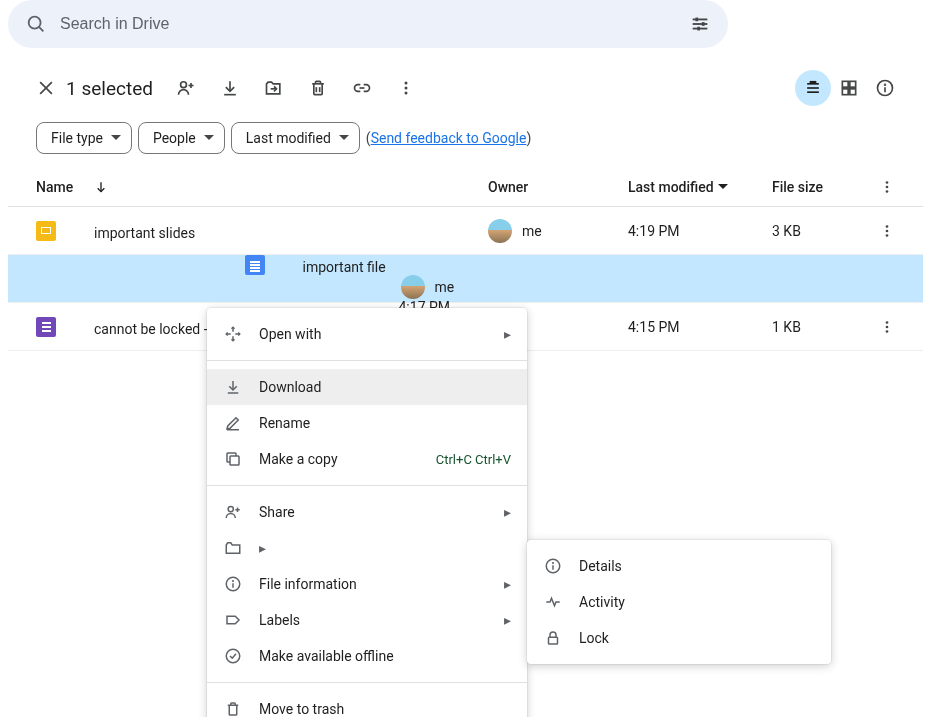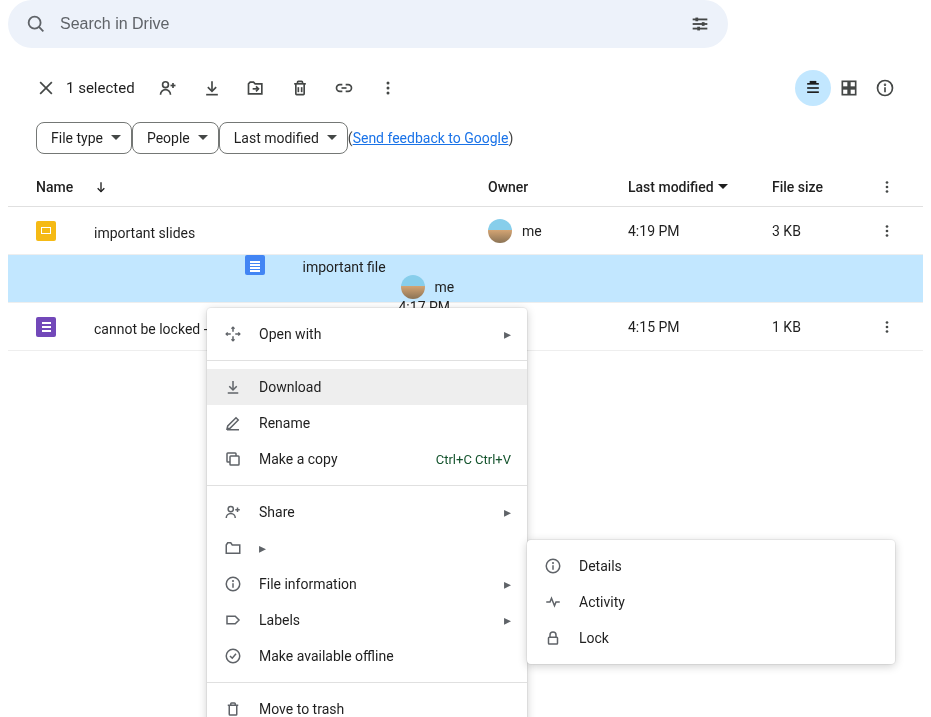--- a/index.html
+++ b/index.html
@@ -49,30 +49,30 @@
   padding: 14px 20px 10px 20px;
 }
 .icon-btn {
   width: 40px; height: 40px;
   display: flex; align-items: center; justify-content: center;
   border-radius: 50%;
   cursor: pointer;
   color: #444746;
 }
 .icon-btn.small { width: 36px; height: 36px; }
-.selected-text { font-size: 15px; margin: 0 15px 0 2px; color: #1f1f1f; }
+.selected-text { font-size: 19px; margin: 0 15px 0 2px; color: #1f1f1f; }
 .toolbar-actions { display: flex; gap: 8px; }
 .toolbar-spacer { flex: 1; }
 .view-btn-active {
   background: #c2e7ff;
 }
 .filter-row {
   display: flex;
   align-items: center;
-  gap: 0;
+  gap: 6px;
   padding: 6px 20px 14px 28px;
 }
 .chip {
   border: 1px solid #747775;
   border-radius: 8px;
   padding: 7px 10px 7px 14px;
   display: flex;
   align-items: center;
   gap: 8px;
   font-size: 14px;
@@ -147,21 +147,21 @@
 .menu-item.hover { background: #eeeeee; }
 .menu-item .mi-icon { width: 20px; height:20px; display:flex; align-items:center; justify-content:center; color:#5f6368; }
 .menu-item .mi-label { flex: 1; }
 .menu-item .mi-shortcut { color: #14532d; font-size: 13px; }
 .menu-item .mi-arrow { color: #5f6368; }
 .menu-divider { height: 1px; background: #e0e0e0; margin: 8px 0; }
 .submenu {
   position: absolute;
   left: 527px;
   top: 540px;
-  width: 368px;
+  width: 304px;
   background: #fff;
   border-radius: 4px;
   box-shadow: 0 2px 10px rgba(0,0,0,.2), 0 0 0 1px rgba(0,0,0,.05);
   padding: 8px 0;
   z-index: 101;
 }
 svg { display: block; }
 </style>
 </head>
 <body>

